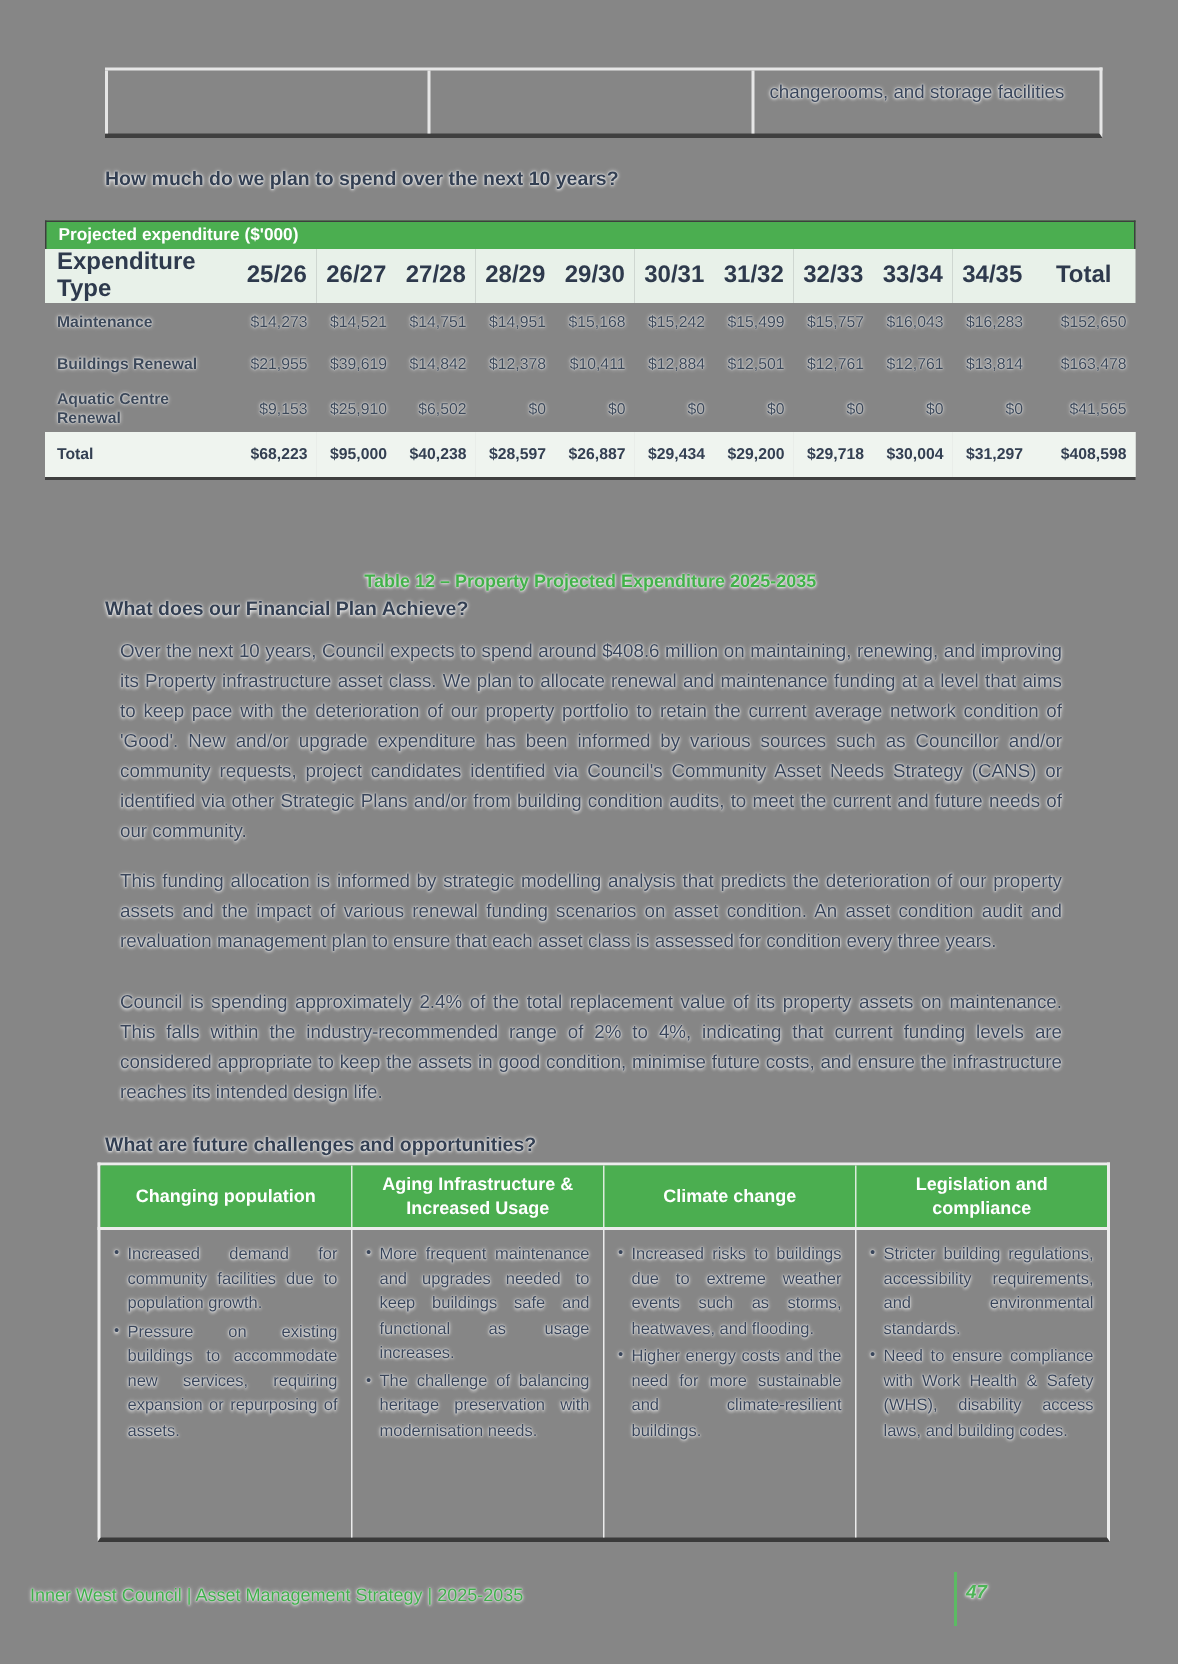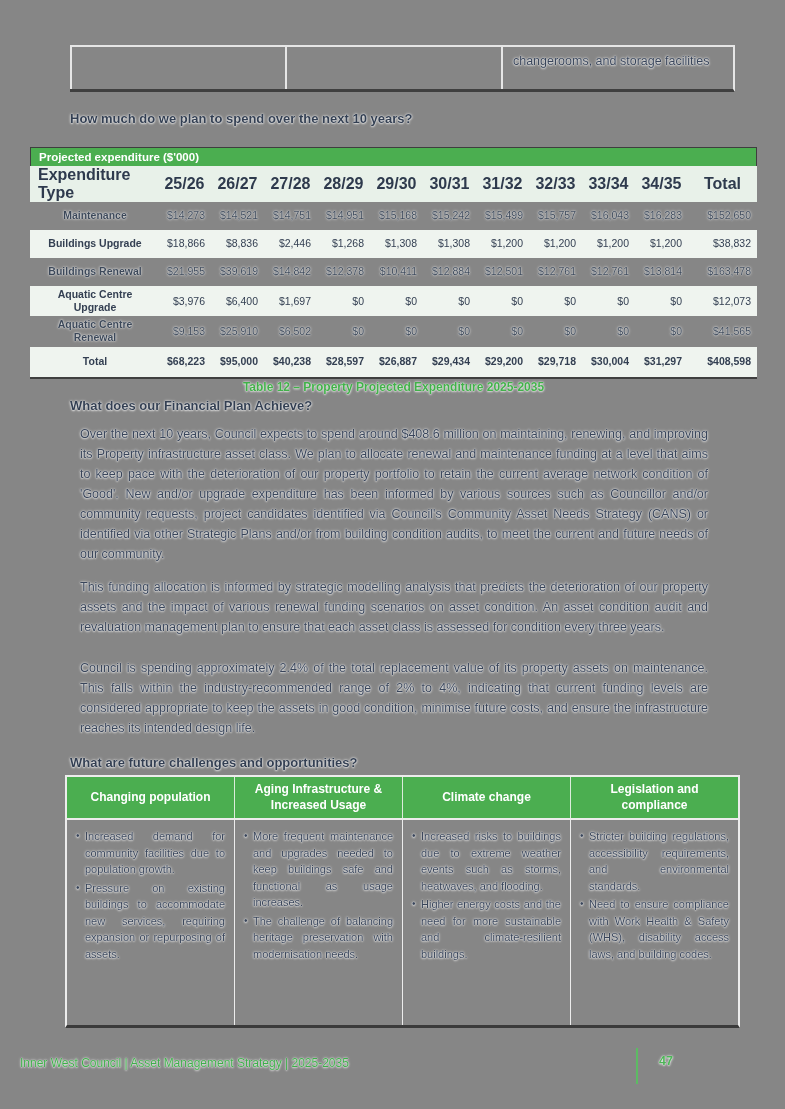--- a/index.html
+++ b/index.html
@@ -18,21 +18,21 @@
   .heading{position:absolute;font-size:13px;font-weight:bold;color:#333f52;}
 
   
   .exp-wrap{position:absolute;top:147px;left:30px;width:727px;border-bottom:2px solid #3f3f3f;}
   .exp-title{background:#4bae50;color:#fff;font-weight:bold;font-size:11.5px;padding:3px 8px;
              border:1px solid #3e3e3e;border-bottom:none;}
   .exp-wrap table{width:100%;border-collapse:collapse;table-layout:fixed;}
   .exp-wrap th{background:#e8f1e9;color:#2e3a4d;font-weight:bold;height:28px;font-size:16px;text-align:center;padding:0 5px;}
   .exp-wrap th.lbl{text-align:left;padding-left:8px;}
   .exp-wrap td{font-size:10.5px;color:#333f52;height:24px;text-align:right;padding:2px 6px;line-height:1.25;}
-  .exp-wrap td.lbl{text-align:center;font-weight:bold;padding-left:8px;}
+  .exp-wrap td.lbl{text-align:left;font-weight:bold;padding-left:8px;}
   .exp-wrap tr.light{background:#eff4ef;}
   .exp-wrap tr.hl td{color:#3c4859;text-shadow:0 0 1px #fff,0 0 3px rgba(255,255,255,.85);}
   .exp-wrap tr.total td{font-weight:bold;background:#eff4ef;height:26px;}
 
   .caption{position:absolute;top:380px;left:30px;width:727px;text-align:center;
            color:#42b04a;font-weight:bold;font-size:12px;}
 
   .para{position:absolute;left:80px;width:628px;margin:0;font-size:12.5px;line-height:1.6;
         color:#39455a;text-align:justify;}
 
@@ -47,21 +47,21 @@
   .ch-c{flex:1;border-left:1px solid #ececec;padding:8px 9px 10px;box-sizing:border-box;min-height:205px;}
   .ch-c:first-child{border-left:none;}
   .ch-c ul{margin:0;padding:0;list-style:none;}
   .ch-c li{font-size:11px;line-height:1.5;color:#39455a;text-align:justify;
            padding-left:9px;position:relative;margin-bottom:2px;}
   .ch-c li::before{content:"\2022";position:absolute;left:0;top:0;font-size:10px;}
 
   .footer-left{position:absolute;top:1056px;left:20px;font-size:12px;font-weight:normal;color:#3fae4b;}
   .pagebar{position:absolute;top:1048px;left:636px;width:2px;height:36px;background:#5cbb63;}
   .pagenum{position:absolute;top:1054px;left:644px;font-size:12.5px;font-weight:bold;
-           color:#4db457;margin-left:15px;}
+           font-style:italic;color:#4db457;}
 </style>
 </head>
 <body>
 
 <div class="page">
 
   <div class="top-table">
     <div class="tt-cell c1"></div>
     <div class="tt-cell c2"></div>
     <div class="tt-cell c3 sel">changerooms, and storage facilities</div>
@@ -110,62 +110,34 @@
             <td>$14,751</td>
             <td>$14,951</td>
             <td>$15,168</td>
             <td>$15,242</td>
             <td>$15,499</td>
             <td>$15,757</td>
             <td>$16,043</td>
             <td>$16,283</td>
             <td>$152,650</td>
           </tr>
-          <tr class="light">
-            <td class="lbl">Buildings Upgrade</td>
-            <td>$18,866</td>
-            <td>$8,836</td>
-            <td>$2,446</td>
-            <td>$1,268</td>
-            <td>$1,308</td>
-            <td>$1,308</td>
-            <td>$1,200</td>
-            <td>$1,200</td>
-            <td>$1,200</td>
-            <td>$1,200</td>
-            <td>$38,832</td>
-          </tr>
           <tr class="hl">
             <td class="lbl sel">Buildings Renewal</td>
             <td>$21,955</td>
             <td>$39,619</td>
             <td>$14,842</td>
             <td>$12,378</td>
             <td>$10,411</td>
             <td>$12,884</td>
             <td>$12,501</td>
             <td>$12,761</td>
             <td>$12,761</td>
             <td>$13,814</td>
             <td>$163,478</td>
           </tr>
-          <tr class="light">
-            <td class="lbl">Aquatic Centre Upgrade</td>
-            <td>$3,976</td>
-            <td>$6,400</td>
-            <td>$1,697</td>
-            <td>$0</td>
-            <td>$0</td>
-            <td>$0</td>
-            <td>$0</td>
-            <td>$0</td>
-            <td>$0</td>
-            <td>$0</td>
-            <td>$12,073</td>
-          </tr>
           <tr class="hl">
             <td class="lbl sel">Aquatic Centre Renewal</td>
             <td>$9,153</td>
             <td>$25,910</td>
             <td>$6,502</td>
             <td>$0</td>
             <td>$0</td>
             <td>$0</td>
             <td>$0</td>
             <td>$0</td>

